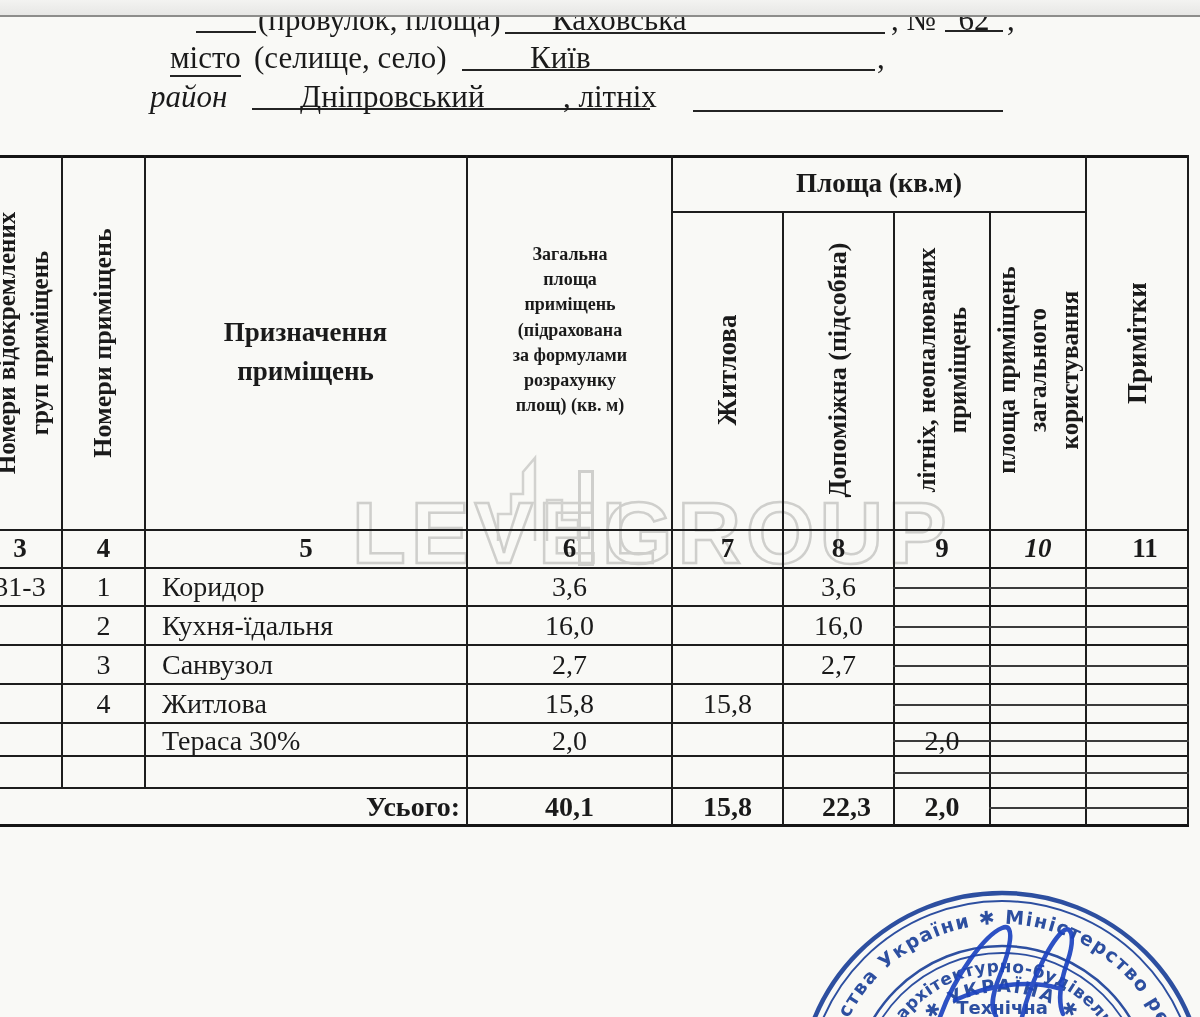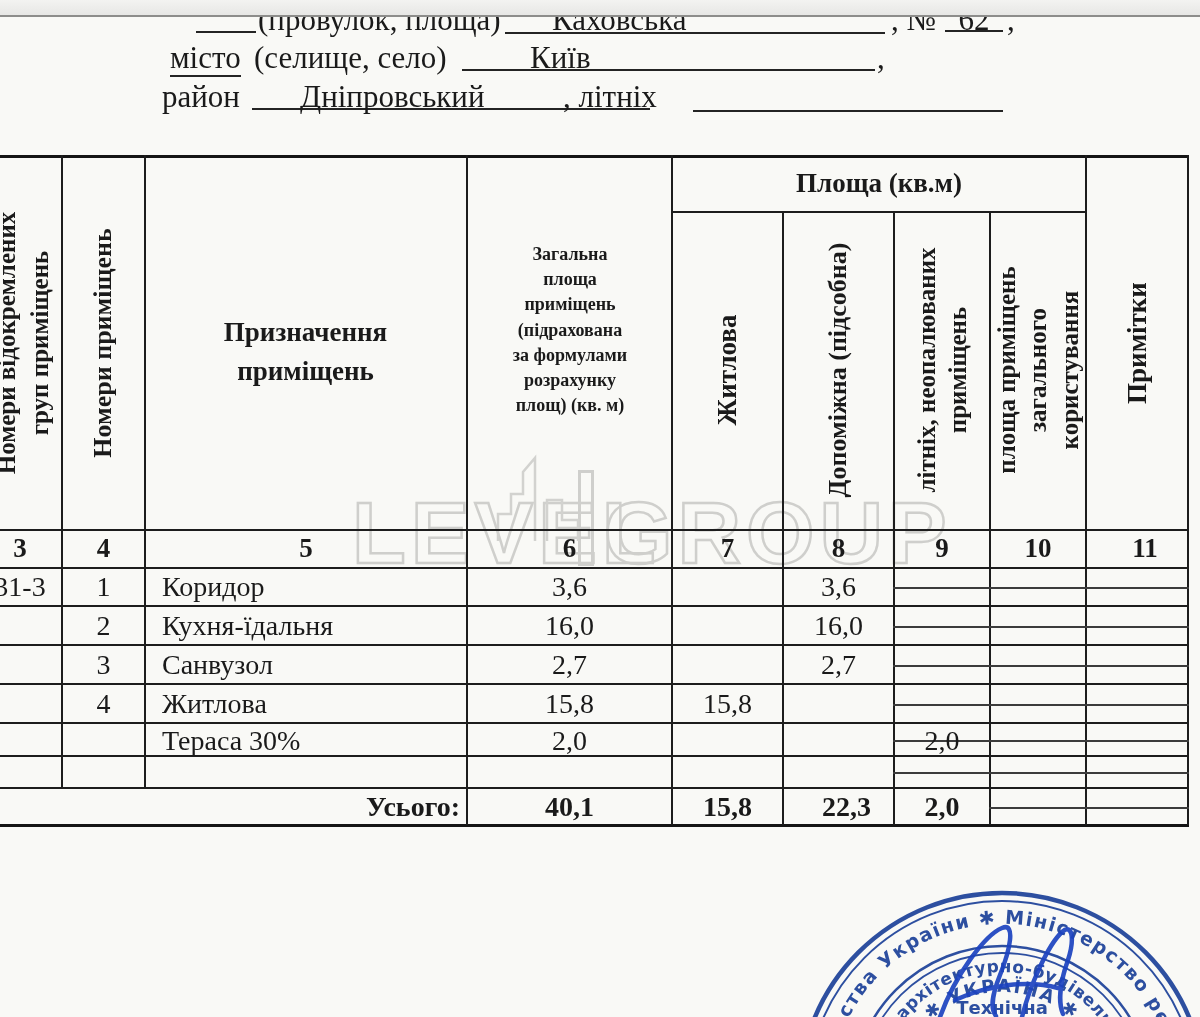--- a/index.html
+++ b/index.html
@@ -44,21 +44,21 @@
 <div class="abs uline" style="left:945px;top:30px;width:58px;"></div>
 <div class="abs ftext c" style="left:945px;top:2px;width:58px;text-align:center;">62</div>
 <div class="abs ftext" style="left:1007px;top:2px;">,</div>
 
 <div class="abs ftext" style="left:170px;top:40px;"><span class="wordline">місто</span></div>
 <div class="abs ftext" style="left:254px;top:40px;">(селище, село)</div>
 <div class="abs uline" style="left:462px;top:69px;width:413px;"></div>
 <div class="abs ftext" style="left:530px;top:40px;">Київ</div>
 <div class="abs ftext" style="left:877px;top:40px;">,</div>
 
-<div class="abs ftext" style="left:162px;top:79px;">район</div>
+<div class="abs ftext" style="left:150px;top:79px;font-style:italic;">район</div>
 <div class="abs uline" style="left:252px;top:108px;width:398px;"></div>
 <div class="abs ftext" style="left:300px;top:79px;">Дніпровський</div>
 <div class="abs ftext" style="left:563px;top:79px;">, літніх</div>
 <div class="abs uline" style="left:693px;top:110px;width:310px;"></div>
 
 <div class="abs wm" style="left:352px;top:482px;">LEVEL</div>
 <div class="abs wmbar" style="left:578px;top:470px;width:10px;height:90px;"></div>
 <div class="abs wm" style="left:604px;top:482px;">GROUP</div>
 <svg class="abs" style="left:492px;top:446px;z-index:1;" width="100" height="96" viewBox="0 0 100 96">
   <path d="M6,95 L6,68 L19,68 L19,48 L31,48 L31,26 L43,12 L43,95" fill="none" stroke="#d2d2cf" stroke-width="2.5"></path>
@@ -132,21 +132,21 @@
   <div class="vtext" style="width:368px;font-size:27px;">Примітки</div>
 </div>
 
 <div class="cell c b" style="left:-18px;top:533px;width:76px;font-size:27px;">3</div>
 <div class="cell c b" style="left:62px;top:533px;width:83px;font-size:27px;">4</div>
 <div class="cell c b" style="left:145px;top:533px;width:322px;font-size:27px;">5</div>
 <div class="cell c b" style="left:467px;top:533px;width:205px;font-size:27px;">6</div>
 <div class="cell c b" style="left:672px;top:533px;width:111px;font-size:27px;">7</div>
 <div class="cell c b" style="left:783px;top:533px;width:111px;font-size:27px;">8</div>
 <div class="cell c b" style="left:894px;top:533px;width:96px;font-size:27px;">9</div>
-<div class="cell c b" style="left:990px;top:533px;width:96px;font-size:27px;">10</div>
+<div class="cell c b" style="left:990px;top:533px;width:96px;font-size:27px;font-style:italic;">10</div>
 <div class="cell c b" style="left:1086px;top:533px;width:118px;font-size:27px;">11</div>
 
 <div class="cell c" style="left:-18px;top:571px;width:76px;">31-3</div>
 <div class="cell c" style="left:62px;top:571px;width:83px;">1</div>
 <div class="cell" style="left:162px;top:571px;width:300px;">Коридор</div>
 <div class="cell c" style="left:467px;top:571px;width:205px;">3,6</div>
 <div class="cell c" style="left:672px;top:571px;width:111px;"></div>
 <div class="cell c" style="left:783px;top:571px;width:111px;">3,6</div>
 <div class="cell c" style="left:894px;top:571px;width:96px;"></div>
 

